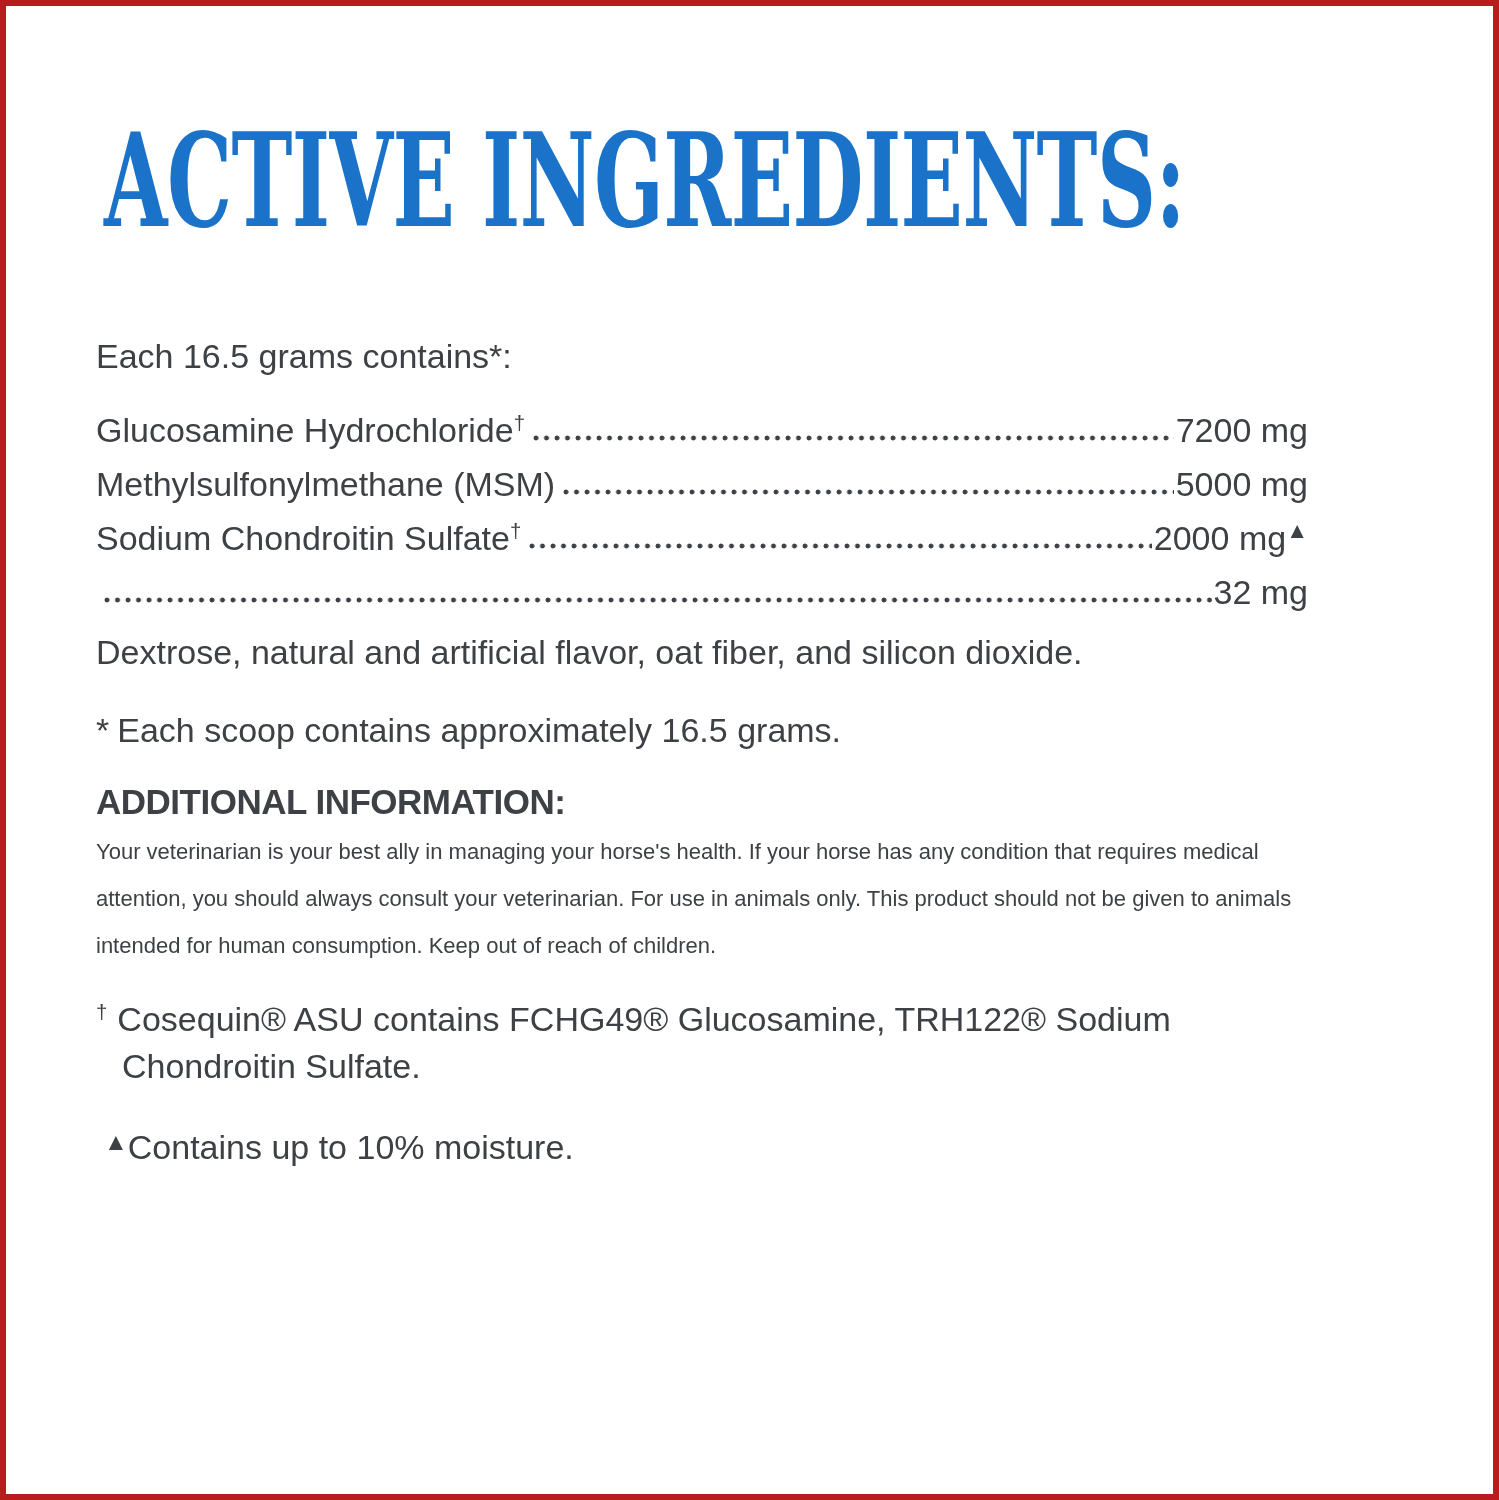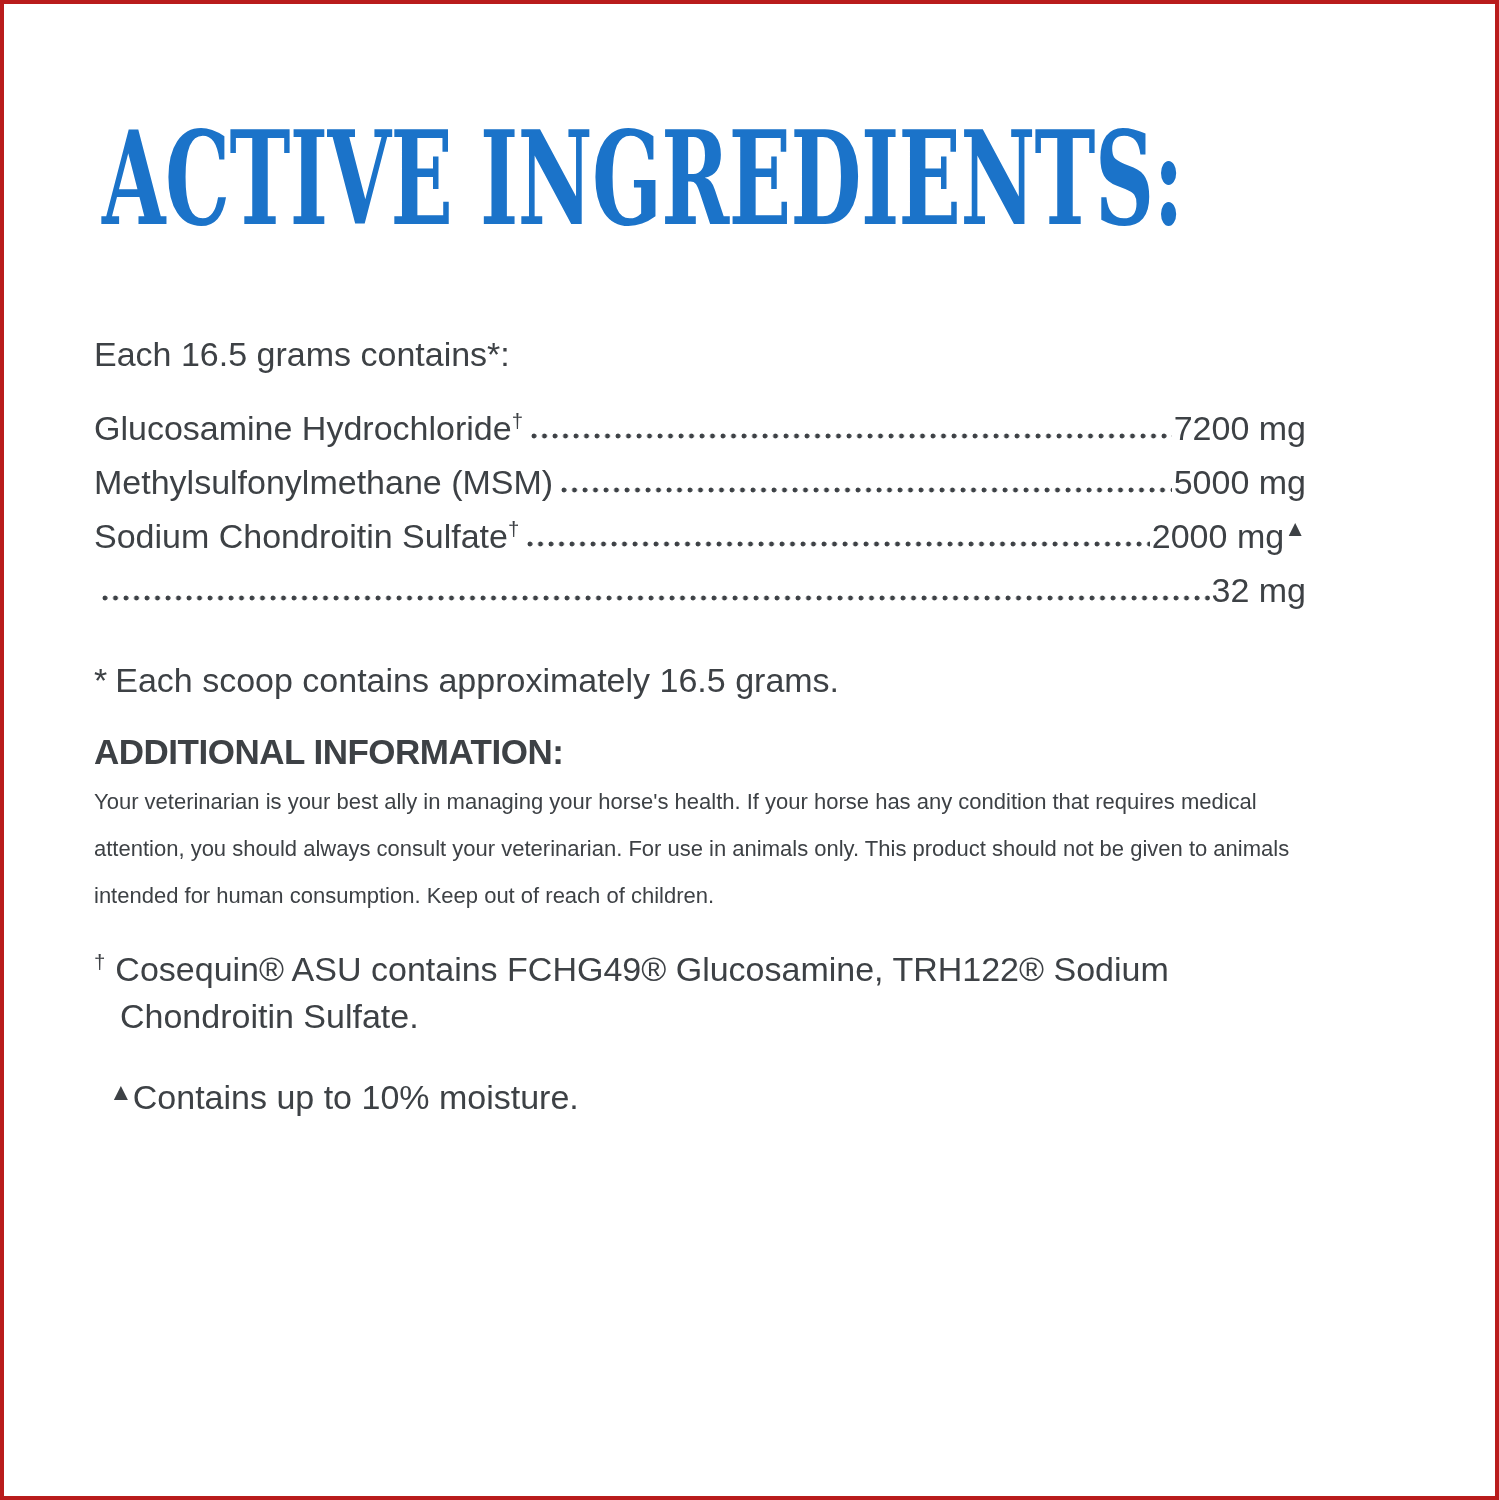--- a/index.html
+++ b/index.html
@@ -1,21 +1,21 @@
 <!DOCTYPE html>
 <html><head>
 <meta charset="utf-8">
 <style>
   html, body { margin: 0; padding: 0; background: #ffffff; }
   .page {
     position: relative;
     width: 1499px;
     height: 1500px;
     box-sizing: border-box;
-    border: 4px solid #b91c1c;
+    border: 6px solid #b91c1c;
     background: #ffffff;
     padding: 0 150px 0 90px;
     overflow: hidden;
     font-family: "Liberation Sans", sans-serif;
     color: #3d4145;
   }
   .title {
     margin: 110px 0 0 8px;
     font-family: "DejaVu Serif", serif;
     font-weight: 700;
@@ -64,21 +64,21 @@
   .h-additional { margin-top: 28px; }
   .para { font-size: 22px; line-height: 47px; margin: 4px 0 0 0; }
   .hang {
     font-size: 34px;
     line-height: 47px;
     padding-left: 26px;
     text-indent: -26px;
   }
   .dagger-note { margin: 20px 0 0 0; }
   .dagger-note sup.dag { margin-right: 10px; }
-  .moisture { margin: 30px 0 0 15px; font-size: 34px; line-height: 44px; }
+  .moisture { margin: 30px 0 0 8px; font-size: 34px; line-height: 44px; }
   .tri-up {
     font-size: 24px;
     vertical-align: 9px;
     color: #3d4145;
   }
   .source-note { margin: 52px 0 0 0; }
   .tri-down {
     font-size: 26px;
     vertical-align: 8px;
     color: #e23338;
@@ -109,20 +109,21 @@
       <span class="name"><span>Sodium Chondroitin Sulfate</span><sup class="dag">†</sup></span>
       <span class="dots"></span>
       <span class="value"><span>2000 mg</span><sup class="tri">▲</sup></span>
     </div>
     <div class="row">
       <span class="dots"></span>
       <span class="value"><span>32 mg</span><sup class="tri"></sup></span>
     </div>
   </div>
 
+  <p class="body-line">Dextrose, natural and artificial flavor, oat fiber, and silicon dioxide.</p>
 
   <p class="scoop"><span class="marker">*</span><span>Each scoop contains approximately 16.5 grams.</span></p>
 
   <h2 class="h-additional">ADDITIONAL INFORMATION:</h2>
   <p class="para">Your veterinarian is your best ally in managing your horse's health. If your horse has any condition that requires medical attention, you should always consult your veterinarian. For use in animals only. This product should not be given to animals intended for human consumption. Keep out of reach of children.</p>
 
   <p class="hang dagger-note"><sup class="dag">†</sup><span>Cosequin® ASU contains FCHG49®  Glucosamine, TRH122® Sodium Chondroitin Sulfate.</span></p>
 
   <p class="moisture"><span class="tri-up">▲</span><span>Contains up to 10% moisture.</span></p>
 

